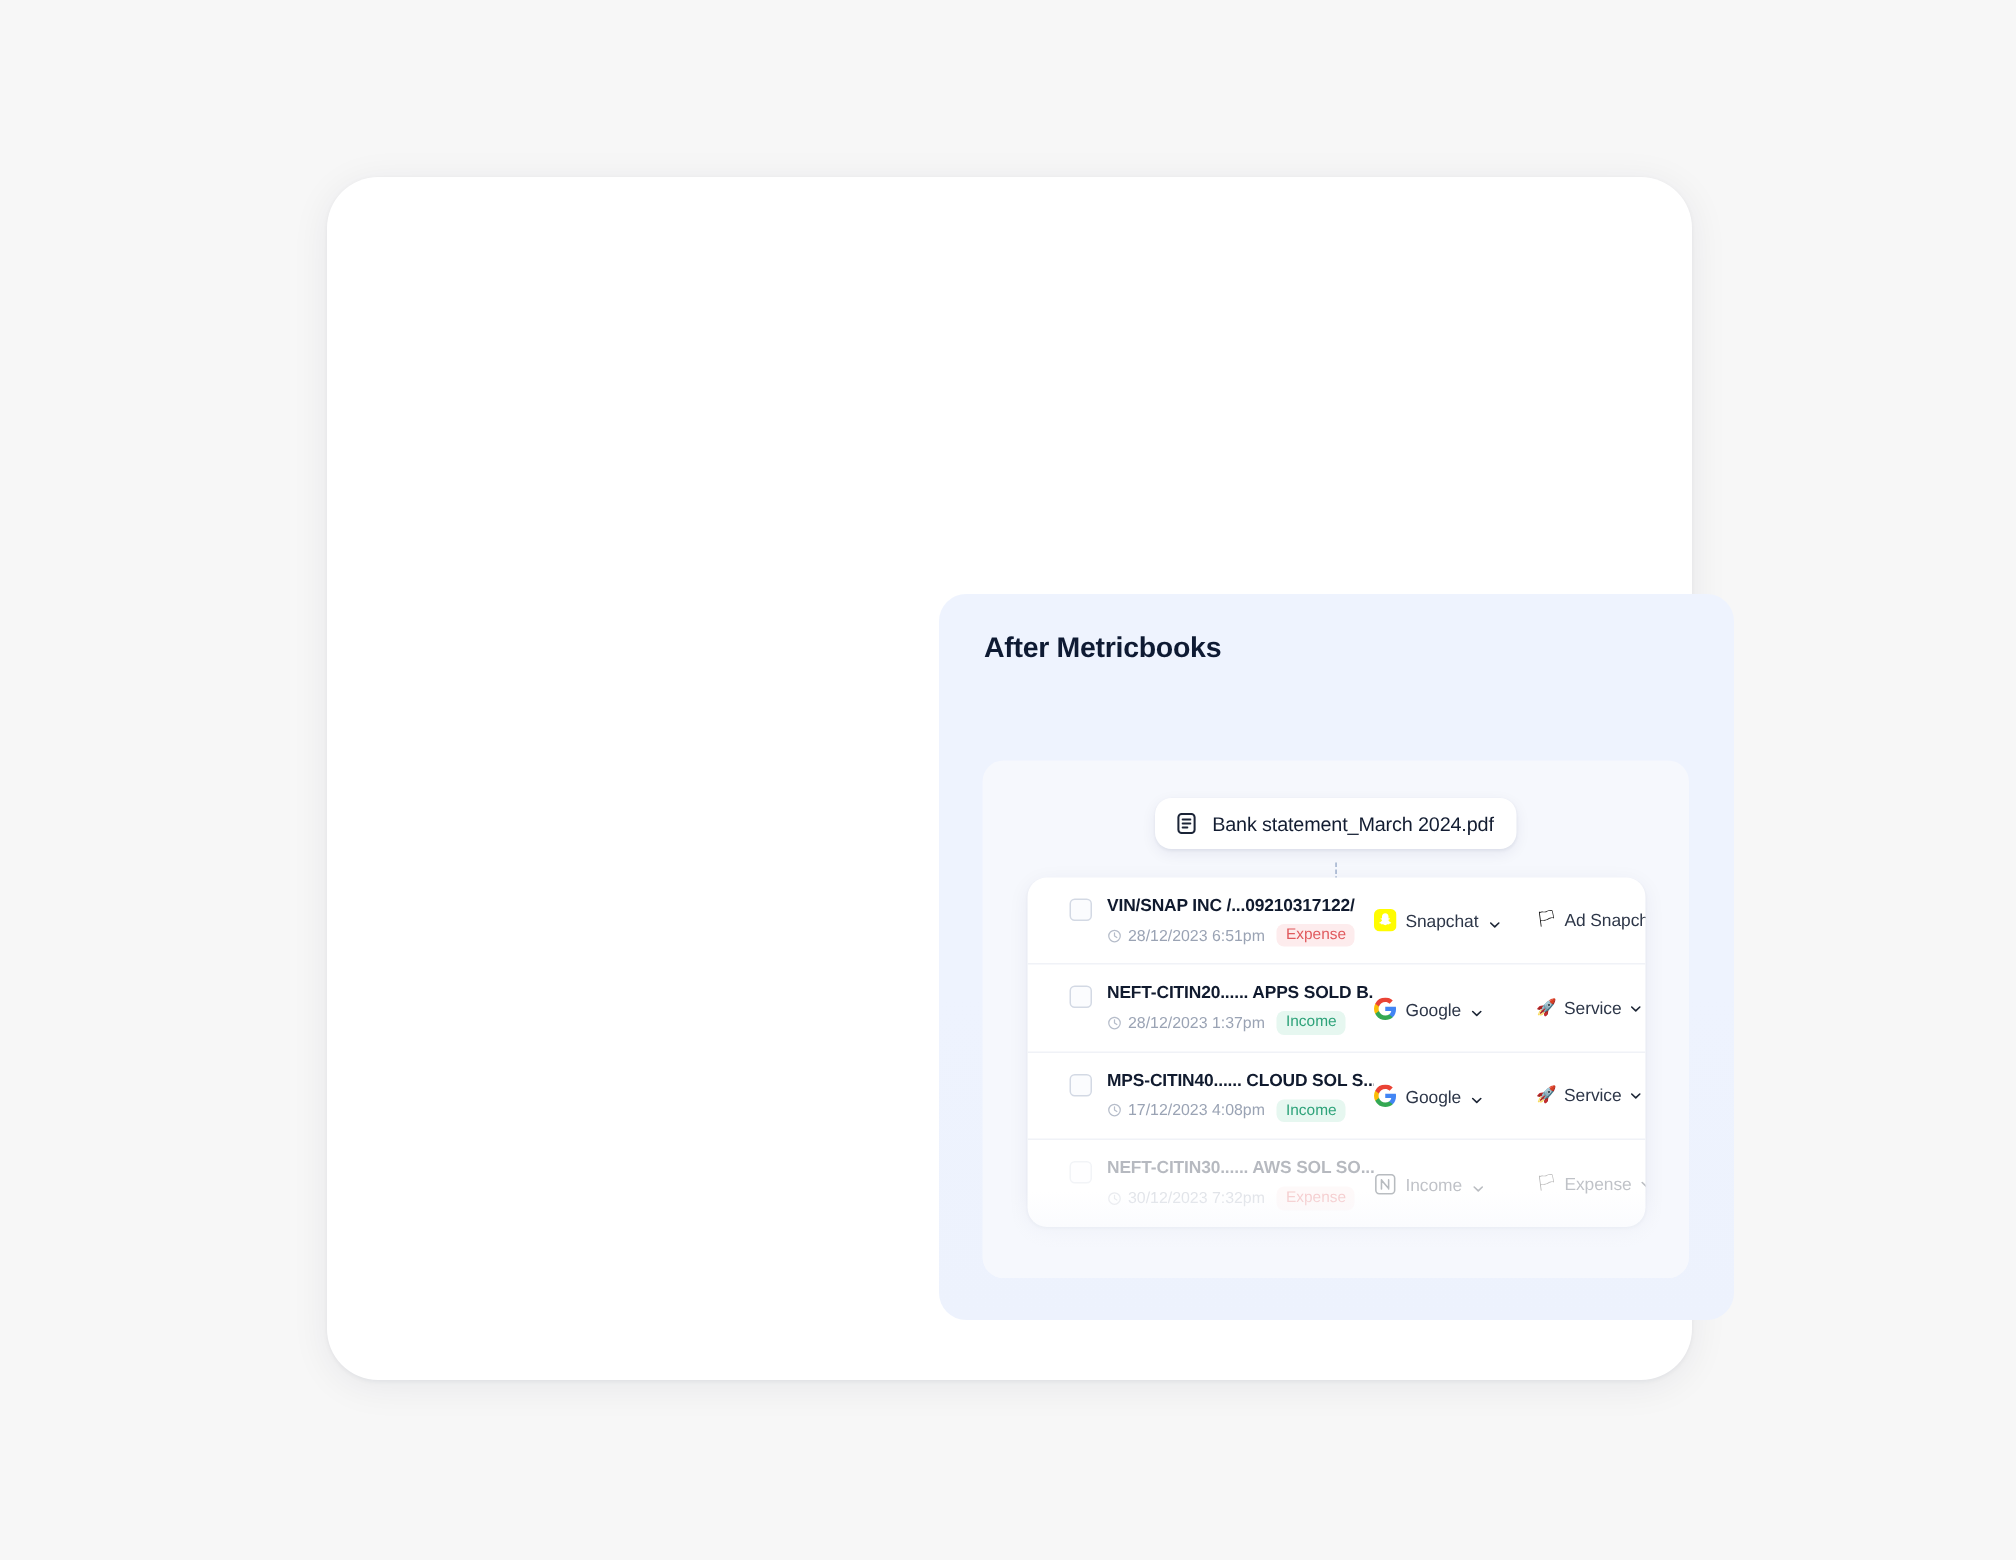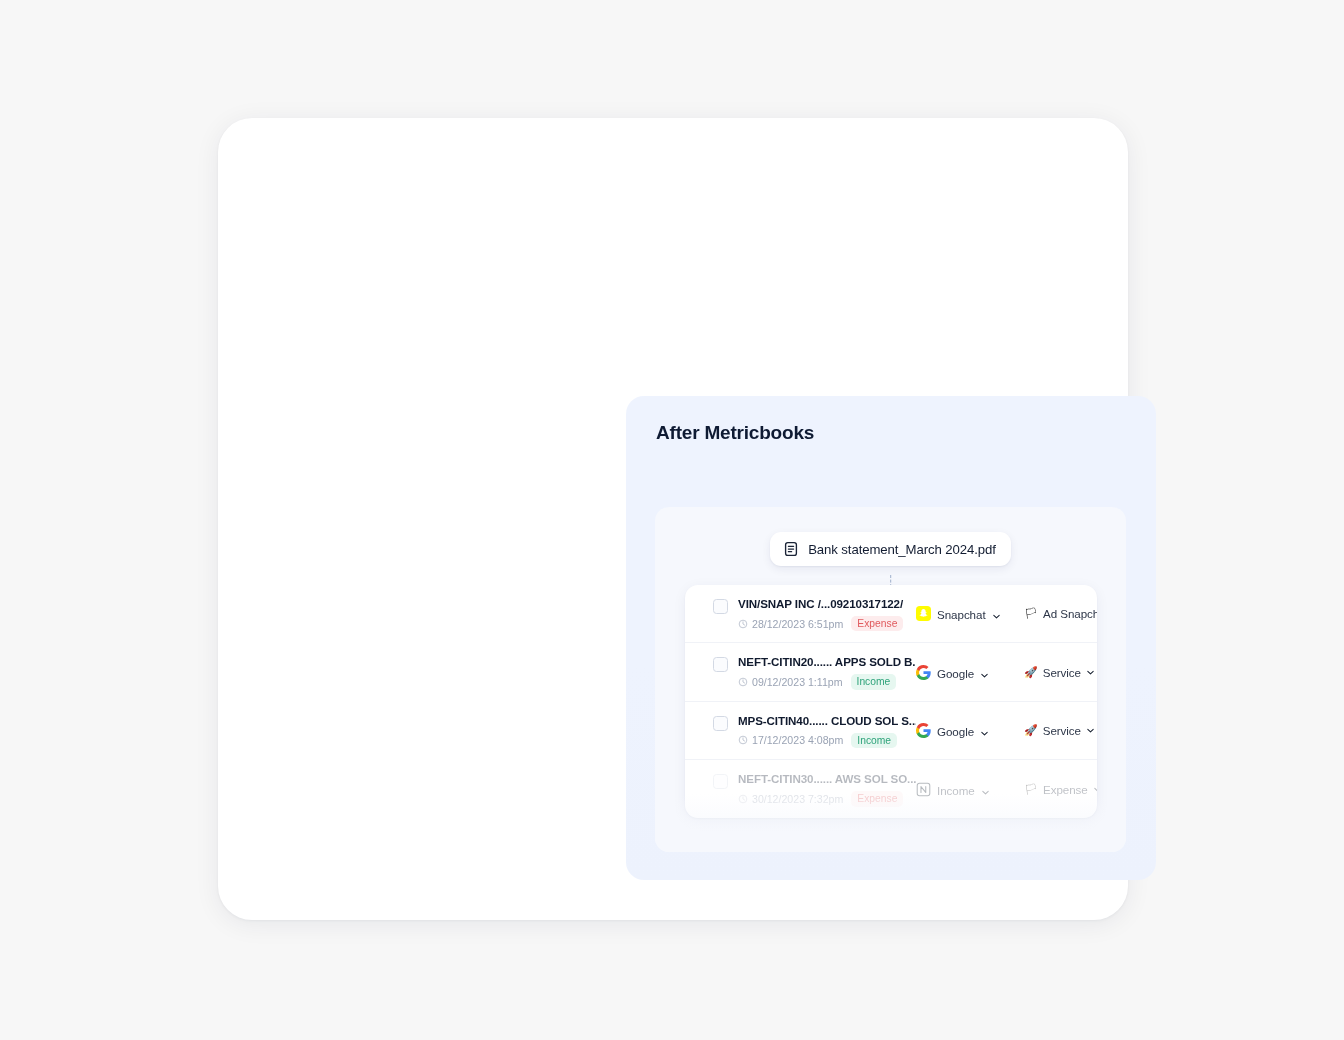--- a/index.html
+++ b/index.html
@@ -311,21 +311,21 @@
     <div class="row-check"></div>
     <div class="row-main">
       <div class="row-desc">NEFT-CITIN20...... APPS SOLD B...</div>
       <div class="row-sub">
         <span>
           <svg class="clock-icon" viewBox="0 0 12 12" fill="none">
             <circle cx="6" cy="6" r="4.6" stroke="#b6bdca" stroke-width="1"></circle>
             <path d="M6 3.4V6l1.9 1.2" stroke="#b6bdca" stroke-width="1" stroke-linecap="round" stroke-linejoin="round"></path>
           </svg>
         </span>
-        <span class="row-date">09/12/2023 1:11pm</span>
+        <span class="row-date">28/12/2023 1:37pm</span>
         <span class="type-badge type-income">Income</span>
       </div>
     </div>
     <div class="row-vendor">
       <span class="vendor-ico-slot">
                 <svg class="brand-ico" viewBox="0 0 18 18">
                   <path fill="#4285F4" d="M17.64 9.2c0-.64-.06-1.25-.16-1.84H9v3.48h4.84a4.14 4.14 0 0 1-1.8 2.72v2.26h2.92c1.7-1.57 2.68-3.88 2.68-6.62z"></path>
                   <path fill="#34A853" d="M9 18c2.43 0 4.47-.8 5.96-2.18l-2.92-2.26c-.8.54-1.84.86-3.04.86-2.34 0-4.32-1.58-5.03-3.7H.96v2.33A9 9 0 0 0 9 18z"></path>
                   <path fill="#FBBC05" d="M3.97 10.72A5.4 5.4 0 0 1 3.69 9c0-.6.1-1.18.28-1.72V4.95H.96A9 9 0 0 0 0 9c0 1.45.35 2.82.96 4.05l3.01-2.33z"></path>
                   <path fill="#EA4335" d="M9 3.58c1.32 0 2.5.45 3.44 1.35l2.58-2.59C13.46.89 11.43 0 9 0A9 9 0 0 0 .96 4.95L3.97 7.28C4.68 5.16 6.66 3.58 9 3.58z"></path>

